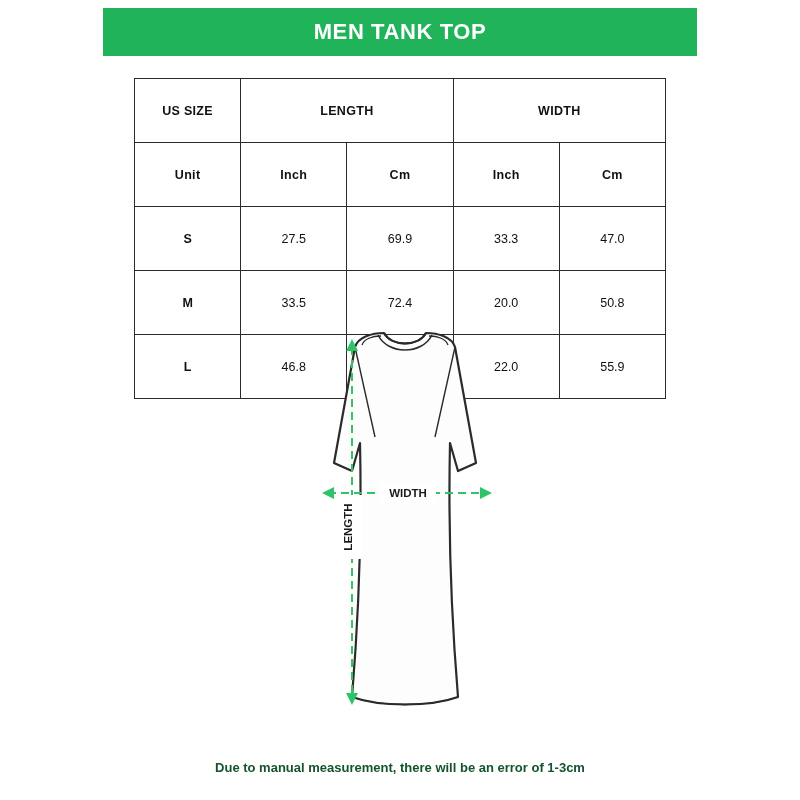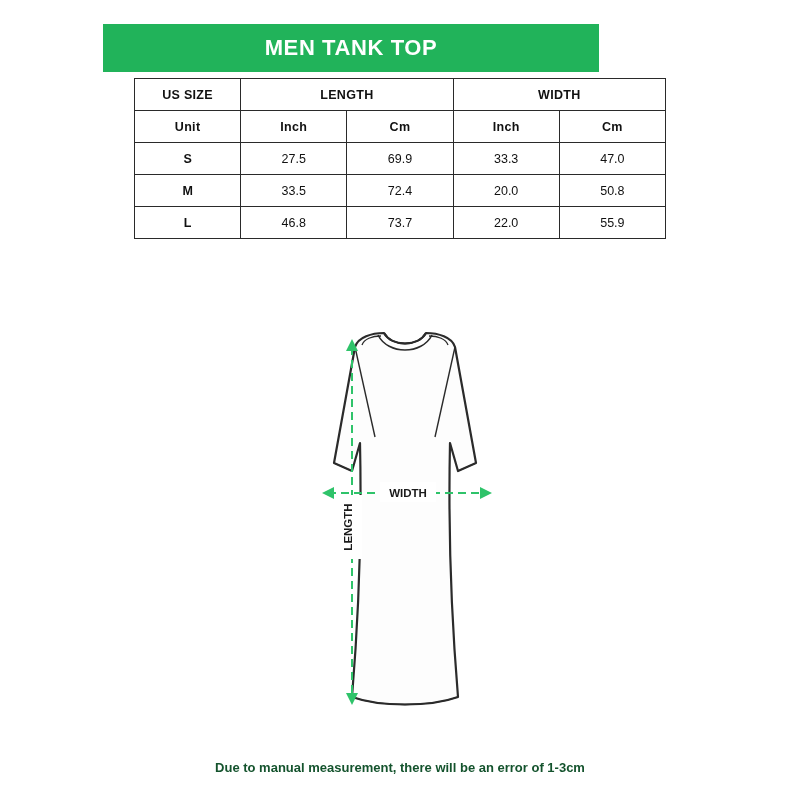--- a/index.html
+++ b/index.html
@@ -18,22 +18,22 @@
   .page {
     position: relative;
     width: 800px;
     height: 800px;
   }
 
   
   .header {
     position: absolute;
     left: 103px;
-    top: 24px;
-    width: 496px;
+    top: 8px;
+    width: 594px;
     height: 48px;
     background: #21b35a;
     display: flex;
     align-items: center;
     justify-content: center;
   }
   .header-title {
     color: #ffffff;
     font-size: 22px;
     font-weight: bold;
@@ -50,21 +50,21 @@
   table.size-table {
     border-collapse: collapse;
     width: 532px;
     table-layout: fixed;
   }
   table.size-table td, table.size-table th {
     border: 1px solid #2a2a2a;
     text-align: center;
     font-size: 12.5px;
     height: 31px;
-    padding: 0;
+    padding: 16px;
     font-weight: normal;
     color: #111111;
   }
   table.size-table .hdr {
     font-weight: bold;
     font-size: 12.5px;
     letter-spacing: 0.3px;
   }
   table.size-table .sz {
     font-weight: bold;

